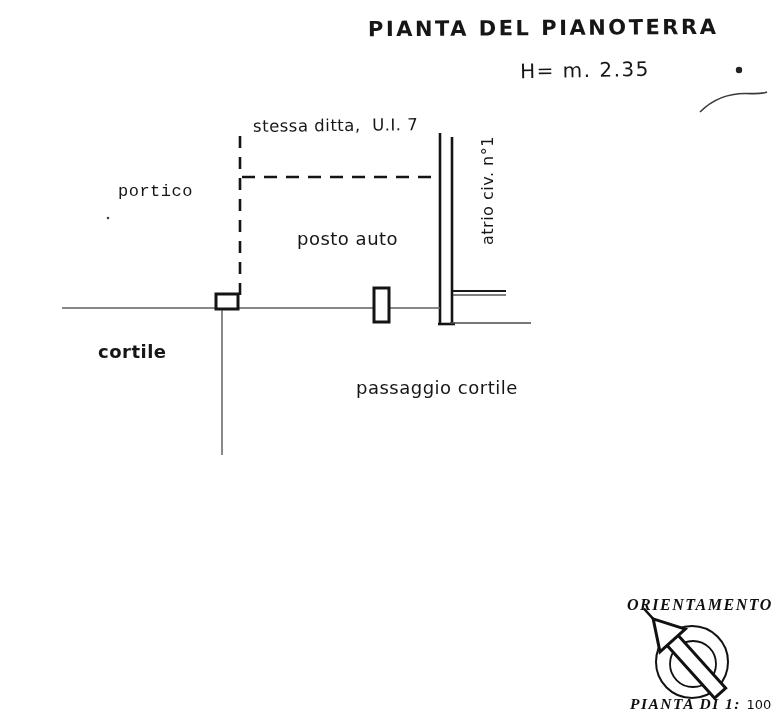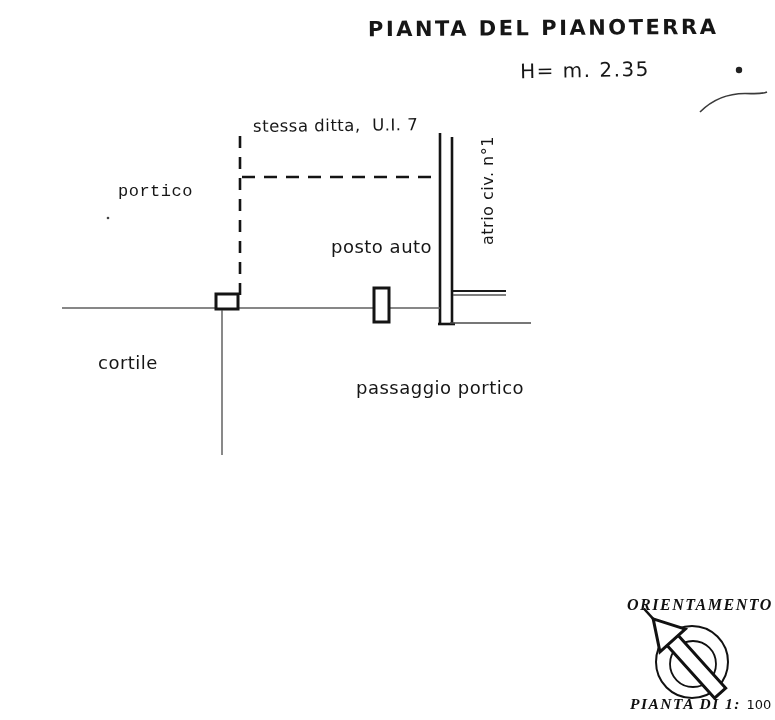--- a/index.html
+++ b/index.html
@@ -80,25 +80,25 @@
   </svg>
 
   <div class="lbl hand title" style="left:368px;top:16px;">PIANTA DEL PIANOTERRA</div>
 
   <div class="lbl hand hnote" style="left:520px;top:58px;">H= m. 2.35</div>
 
   <div class="lbl hand small-note" style="left:253px;top:116px;">stessa ditta,  U.I. 7</div>
 
   <div class="lbl hand room" style="left:118px;top:182px;font-size:17px;font-family:Liberation Mono, monospace;">portico</div>
 
-  <div class="lbl hand room" style="left:297px;top:236px;margin-left:34px;">posto auto</div>
+  <div class="lbl hand room" style="left:297px;top:228px;">posto auto</div>
 
   <div class="lbl hand vertical-label" style="left:478px;top:245px;">atrio civ. n°1</div>
 
-  <div class="lbl hand room" style="left:98px;top:352px;">cortile</div>
+  <div class="lbl hand room" style="left:98px;top:341px;font-weight:bold;">cortile</div>
 
-  <div class="lbl hand room" style="left:356px;top:377px;">passaggio portico</div>
+  <div class="lbl hand room" style="left:356px;top:377px;">passaggio cortile</div>
 
   <div class="lbl stamp orient" style="left:627px;top:596px;text-align:center;">ORIENTAMENTO</div>
 
   <div class="lbl stamp scala" style="left:630px;top:695px;"><span>PIANTA DI 1:</span> <span class="hand-num">100</span></div>
 
 </div>
 
 </body></html>

